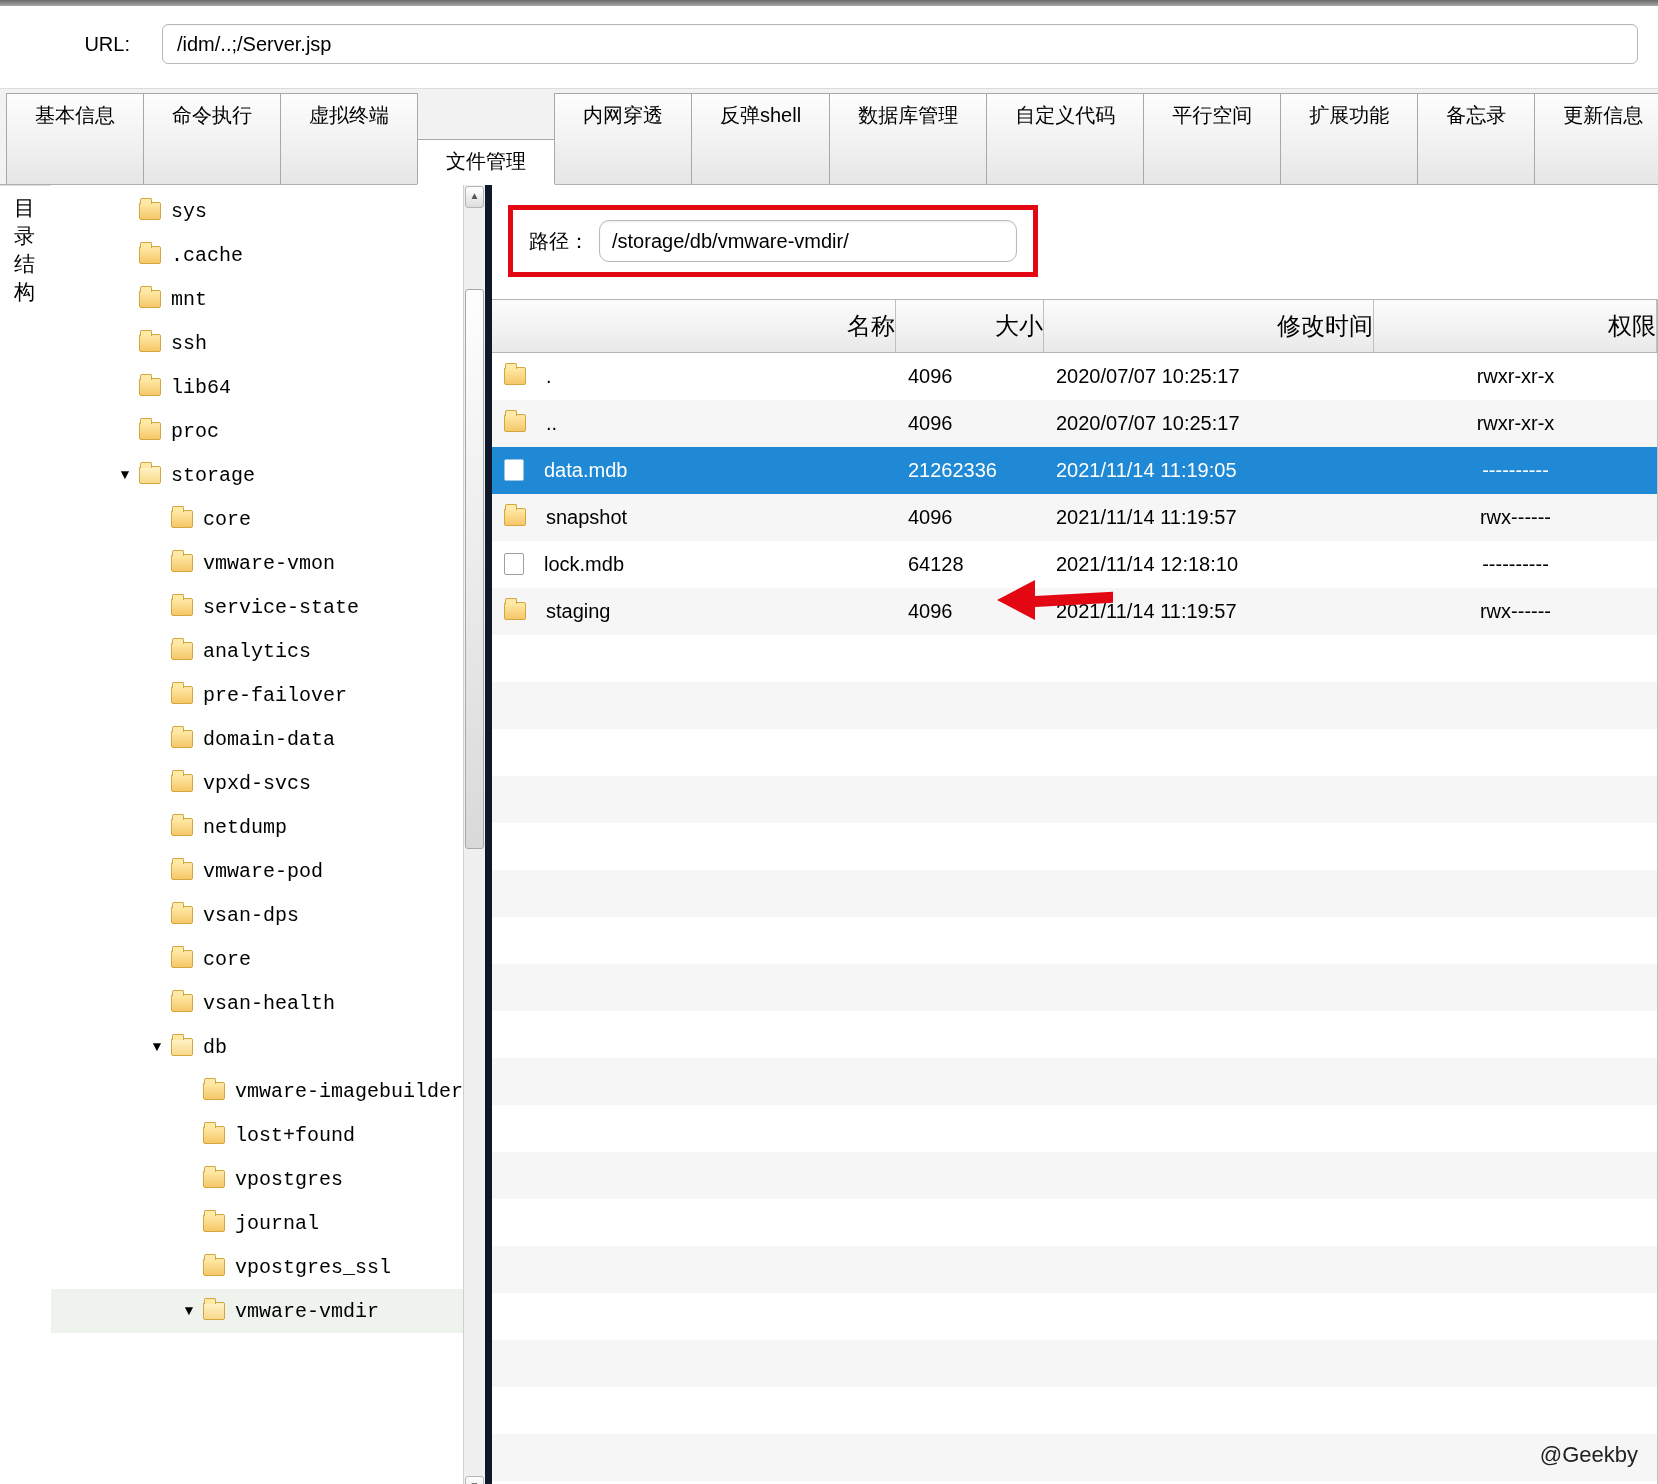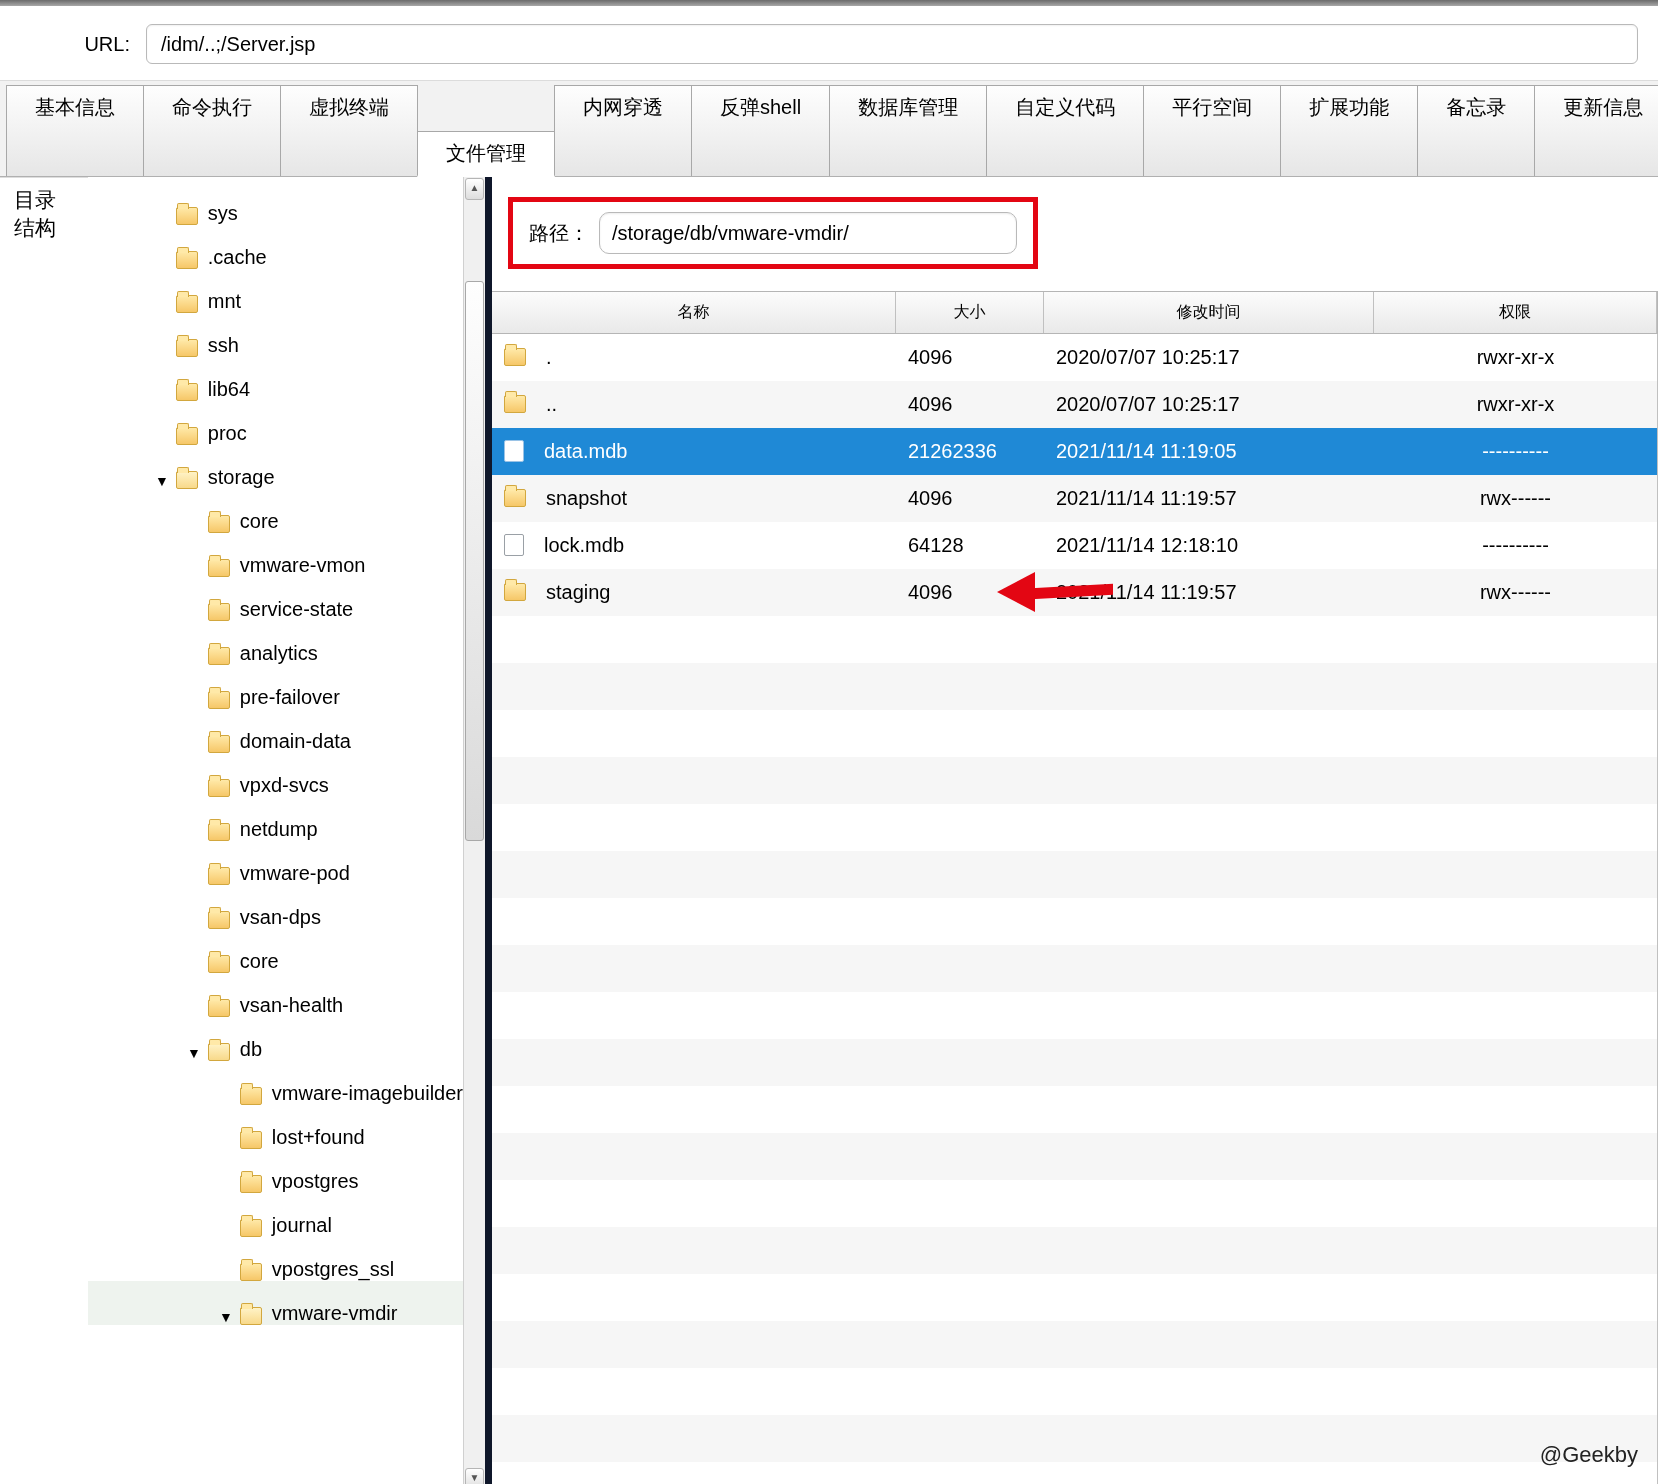--- a/index.html
+++ b/index.html
@@ -5,60 +5,60 @@
 * { box-sizing: border-box; margin: 0; padding: 0; }
 body {
   font-family: Arial, "Microsoft YaHei", sans-serif;
   font-size: 16px;
   background: #fff;
   color: #000;
   overflow: hidden;
 }
 .container { width: 1658px; height: 1484px; position: relative; background:#fff; }
 .top-border { height: 6px; background: linear-gradient(to bottom, #6b6b6b, #a8a8a8); }
-.url-row { display: flex; align-items: center; padding: 18px 20px 16px 20px; gap: 16px; border-bottom: 1px solid #dcdcdc; }
+.url-row { display: flex; align-items: center; padding: 18px 20px 24px 20px; gap: 32px; border-bottom: 1px solid #dcdcdc; }
 .url-label { width: 110px; text-align: right; font-size: 20px; }
 .url-input {
   flex: 1; height: 40px; border: 1px solid #b9b9b9; border-radius: 6px;
   padding: 0 14px; font-size: 20px; background:#fff; box-shadow: inset 0 1px 2px rgba(0,0,0,0.06);
 }
 .tabbar { display: flex; border-bottom: 1px solid #b0b0b0; background: #f2f2f2; padding-left: 6px; padding-top: 4px;}
 .tab {
   padding: 8px 28px; font-size: 20px; border: 1px solid #a8a8a8; border-bottom: none;
   margin-right: -1px; background: linear-gradient(to bottom,#fefefe,#e6e6e6);
   cursor: pointer; white-space: nowrap;
 }
 .tab.active { background: #fff; border-bottom: 2px solid #fff; position: relative; top: 1px; margin-top: 45px; }
 .workspace { display: flex; height: calc(100% - 170px); }
 .sidebar { width: 492px; border-right: 7px solid #0f172a; display:flex; flex-direction: row; background:#fff;}
 .sidebar-header { padding: 8px 14px 10px 14px; font-size: 21px; border-top:1px solid #ddd;}
 .tree-wrap { flex:1; display:flex; }
 .tree-body { flex:1; overflow: hidden; padding: 4px 0 0 0; }
 .tree-body ul { list-style: none; }
-.tree-item { display: flex; align-items: flex-end; height: 44px; font-size: 20px; cursor: pointer; white-space:nowrap;}
+.tree-item { display: flex; align-items: center; height: 44px; font-size: 20px; cursor: pointer; white-space:nowrap;font-family:Liberation Mono, monospace;}
 .tree-item.selected { background: #eef3ee; }
 .tree-item .pad { display:inline-block; }
 .tree-toggle { width: 24px; text-align: center; font-size: 14px; margin-right:2px;}
 .folder-icon { width:22px; height:18px; display:inline-block; margin-right:10px; position:relative;
   background: linear-gradient(to bottom,#ffe9a8,#f6c768); border:1px solid #d2a73e; border-radius:2px;}
 .folder-icon::before { content:""; position:absolute; top:-5px; left:0; width:10px; height:5px;
   background:#ffe9a8; border:1px solid #d2a73e; border-bottom:none; border-radius:2px 2px 0 0;}
 .folder-icon.open { background: linear-gradient(to bottom,#fff3c7,#f8d98a); }
 .file-icon { width:20px; height:22px; display:inline-block; margin-right:10px; border:1px solid #9aa0a6; background:#fff; border-radius:2px;}
 .vscroll { width:22px; background:#f0f0f0; border-left:1px solid #d0d0d0; display:flex; flex-direction:column; align-items:stretch;}
 .vscroll .btn { height:22px; background:linear-gradient(#fff,#ddd); border:1px solid #b5b5b5; margin:1px; border-radius:3px; font-size:10px; text-align:center; line-height:18px; color:#555;}
 .vscroll .track { flex:1; position:relative;}
 .vscroll .thumb { position:absolute; left:1px; right:1px; top:80px; height:560px; background:linear-gradient(#fefefe,#d9d9d9); border:1px solid #a8a8a8; border-radius:3px;}
 .main { flex:1; display:flex; flex-direction:column; background:#fff; }
 .path-row { padding: 20px 16px 22px 16px; position:relative; }
 .path-box { display:flex; align-items:center; gap:10px; border:5px solid #e30613; padding:10px 16px; width:530px;}
 .path-label { font-size:20px; }
 .path-input { flex:1; height:42px; border:1px solid #b9b9b9; border-radius:10px; padding:0 12px; font-size:20px; box-shadow: inset 0 1px 2px rgba(0,0,0,0.08);}
 .grid-head { display:flex; background: linear-gradient(#fcfcfc,#e9e9e9); border:1px solid #b5b5b5; border-left:none; }
-.gh { padding:10px 0; text-align:center; font-size:16px; border-right:1px solid #c0c0c0; }
+.gh { padding:10px 0; text-align:right; font-size:24px; border-right:1px solid #c0c0c0; }
 .c-name { flex: 0 0 404px; }
 .c-size { flex: 0 0 148px; }
 .c-date { flex: 0 0 330px; }
 .c-perm { flex: 1; }
 .grid-body { flex:1; overflow:hidden; border-right:1px solid #c0c0c0;}
 .row { display:flex; height:47px; align-items:center; font-size:20px; border-bottom:1px solid transparent;}
 .row:nth-child(even){ background:#f6f6f6; }
 .row.selected { background:#1f89d6; color:#fff; }
 .row .cell { padding:0 12px; }
 .row .c-name { display:flex; align-items:center; gap:10px; }

